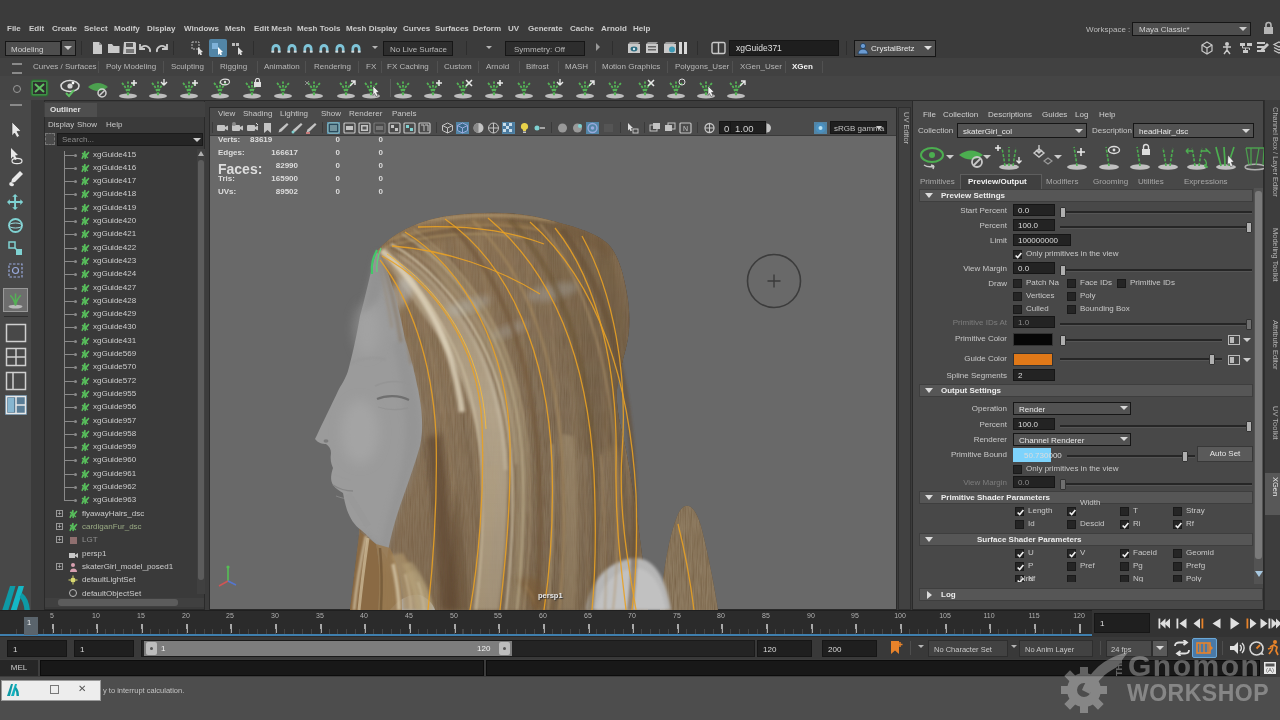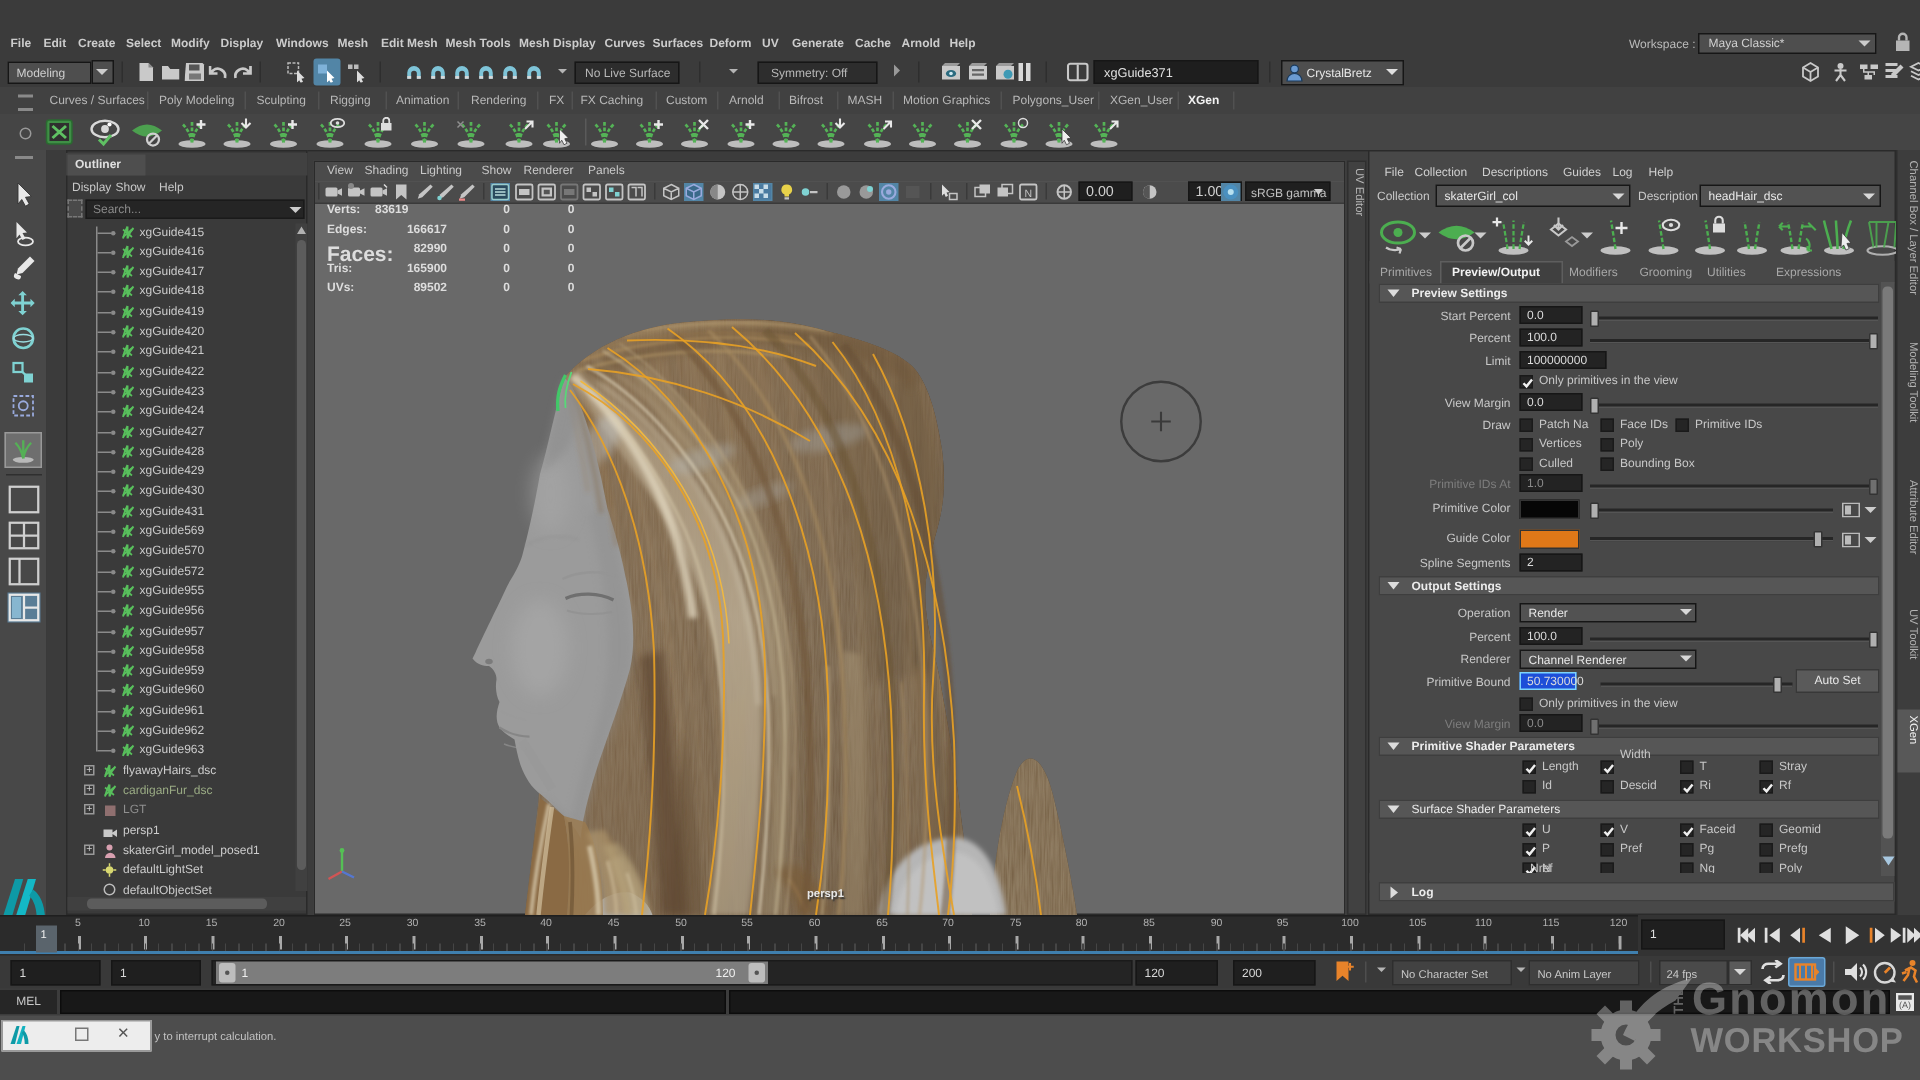--- a/index.html
+++ b/index.html
@@ -767,21 +767,21 @@
       <circle cx="6.5" cy="6" r="4.5" fill="none" stroke="#c4c4c4" stroke-width="1.3"></circle>
       <path d="M6.5 1.5 v9 M2 6 h9" stroke="#c4c4c4"></path>
     </svg>
 <div class="ab" style="left:719px;top:121px;width:36px;height:13px;background:#1f1f1f;border:1px solid #161616;box-sizing:border-box;">
       <span style="position:absolute;left:4px;top:50%;transform:translateY(-50%);font-size:9.5px;color:#d0d0d0;white-space:nowrap;">0.00</span>
     </div>
 <svg class="ab" style="left:760px;top:122px;" width="13" height="12" viewBox="0 0 13 12">
       <circle cx="6.5" cy="6" r="4.5" fill="#c4c4c4"></circle>
       <path d="M6.5 1.5 a4.5 4.5 0 0 0 0 9 z" fill="#555"></path>
     </svg>
-<div class="ab" style="left:792px;top:121px;width:36px;height:13px;background:#1f1f1f;border:1px solid #161616;box-sizing:border-box;">
+<div class="ab" style="left:730px;top:121px;width:36px;height:13px;background:#1f1f1f;border:1px solid #161616;box-sizing:border-box;">
       <span style="position:absolute;left:4px;top:50%;transform:translateY(-50%);font-size:9.5px;color:#d0d0d0;white-space:nowrap;">1.00</span>
     </div>
 <svg class="ab" style="left:814px;top:122px;background:#5285a6;" width="13" height="12" viewBox="0 0 13 12">
       <circle cx="6.5" cy="6" r="5" fill="#4a90c0"></circle>
       <circle cx="6.5" cy="6" r="2" fill="#b8e0f0"></circle>
     </svg>
 <div class="ab" style="left:830px;top:121px;width:57px;height:13px;background:#1f1f1f;border:1px solid #161616;box-sizing:border-box;">
       <span style="position:absolute;left:4px;top:50%;transform:translateY(-50%);font-size:9.5px;color:#d0d0d0;white-space:nowrap;"></span>
     </div>
 <div class="ab " style="left:834px;top:124px;font-size:8px;color:#c0c0c0;white-space:nowrap;">sRGB gamma</div>
@@ -1175,21 +1175,21 @@
       <span style="position:absolute;left:4px;top:50%;transform:translateY(-50%);font-size:8px;color:#dcdcdc;white-space:nowrap;">100.0</span>
     </div>
 <div class="ab " style="left:1060px;top:425px;width:192px;height:2px;background:#262626;border-bottom:1px solid #555;"></div>
 <div class="ab " style="left:1246px;top:421px;width:6px;height:11px;background:#b0b0b0;border:1px solid #333;box-sizing:border-box;border-radius:1px;"></div>
 <div class="ab" style="left:880px;top:435px;width:127px;text-align:right;font-size:8px;color:#c8c8c8;white-space:nowrap;">Renderer</div>
 <div class="ab" style="left:1013px;top:433px;width:118px;height:13px;background:#525252;border:1px solid #161616;box-sizing:border-box;">
       <span style="position:absolute;left:5px;top:50%;transform:translateY(-50%);font-size:8px;color:#e8e8e8;white-space:nowrap;">Channel Renderer</span>
     </div>
 <div class="ab" style="left:1120px;top:437px;width:0;height:0;border-left:4px solid transparent;border-right:4px solid transparent;border-top:4px solid #d8d8d8;"></div>
 <div class="ab" style="left:880px;top:450px;width:127px;text-align:right;font-size:8px;color:#c8c8c8;white-space:nowrap;">Primitive Bound</div>
-<div class="ab" style="left:1013px;top:448px;width:38px;height:12px;background:#1d4ed8;border:1px solid #7dd3fc;box-sizing:border-box;">
+<div class="ab" style="left:1013px;top:448px;width:38px;height:12px;background:#1d4ed8;border:7px solid #7dd3fc;box-sizing:border-box;">
       <span style="position:absolute;left:4px;top:50%;transform:translateY(-50%);font-size:8px;color:#dcdcdc;white-space:nowrap;">50.730000</span>
     </div>
 <div class="ab " style="left:1067px;top:455px;width:128px;height:2px;background:#262626;border-bottom:1px solid #555;"></div>
 <div class="ab " style="left:1182px;top:451px;width:6px;height:11px;background:#b0b0b0;border:1px solid #333;box-sizing:border-box;border-radius:1px;"></div>
 <div class="ab " style="left:1197px;top:446px;width:56px;height:16px;background:#5a5a5a;border:1px solid #383838;box-sizing:border-box;text-align:center;font-size:8px;color:#e8e8e8;line-height:14px;">Auto Set</div>
 <div class="ab" style="left:1013px;top:465px;width:9px;height:9px;background:#252525;border:1px solid #1a1a1a;box-sizing:border-box;"></div>
 <div class="ab " style="left:1026px;top:464px;font-size:8px;color:#c8c8c8;white-space:nowrap;">Only primitives in the view</div>
 <div class="ab" style="left:880px;top:478px;width:127px;text-align:right;font-size:8px;color:#7d7d7d;white-space:nowrap;">View Margin</div>
 <div class="ab" style="left:1013px;top:476px;width:42px;height:12px;background:#232323;border:1px solid #161616;box-sizing:border-box;">
       <span style="position:absolute;left:4px;top:50%;transform:translateY(-50%);font-size:8px;color:#8a8a8a;white-space:nowrap;">0.0</span>
@@ -1226,21 +1226,21 @@
     </div>
 <div class="ab " style="left:1133px;top:519px;font-size:8px;color:#c8c8c8;white-space:nowrap;">Ri</div>
 <div class="ab" style="left:1173px;top:520px;width:9px;height:9px;background:#252525;border:1px solid #1a1a1a;box-sizing:border-box;">
       <svg width="9" height="9" viewBox="0 0 11 11" style="position:absolute;left:0;top:0">
         <polyline points="2,5.5 4.5,8 9,2.5" stroke="#f0f0f0" stroke-width="2" fill="none"></polyline>
       </svg>
     </div>
 <div class="ab " style="left:1186px;top:519px;font-size:8px;color:#c8c8c8;white-space:nowrap;">Rf</div>
 <div class="ab " style="left:919px;top:533px;width:334px;height:13px;background:#565656;border:1px solid #3e3e3e;box-sizing:border-box;"></div>
 <div class="ab" style="left:925px;top:537px;width:0;height:0;border-left:4.5px solid transparent;border-right:4.5px solid transparent;border-top:5px solid #dcdcdc;"></div>
-<div class="ab " style="left:941px;top:535px;font-size:8px;color:#ececec;white-space:nowrap;font-weight:normal;">Surface Shader Parameters</div>
+<div class="ab " style="left:977px;top:535px;font-size:8px;color:#ececec;white-space:nowrap;font-weight:bold;">Surface Shader Parameters</div>
 <div class="ab" style="left:1015px;top:549px;width:9px;height:9px;background:#252525;border:1px solid #1a1a1a;box-sizing:border-box;">
       <svg width="9" height="9" viewBox="0 0 11 11" style="position:absolute;left:0;top:0">
         <polyline points="2,5.5 4.5,8 9,2.5" stroke="#f0f0f0" stroke-width="2" fill="none"></polyline>
       </svg>
     </div>
 <div class="ab " style="left:1028px;top:548px;font-size:8px;color:#c8c8c8;white-space:nowrap;">U</div>
 <div class="ab" style="left:1067px;top:549px;width:9px;height:9px;background:#252525;border:1px solid #1a1a1a;box-sizing:border-box;">
       <svg width="9" height="9" viewBox="0 0 11 11" style="position:absolute;left:0;top:0">
         <polyline points="2,5.5 4.5,8 9,2.5" stroke="#f0f0f0" stroke-width="2" fill="none"></polyline>
       </svg>

